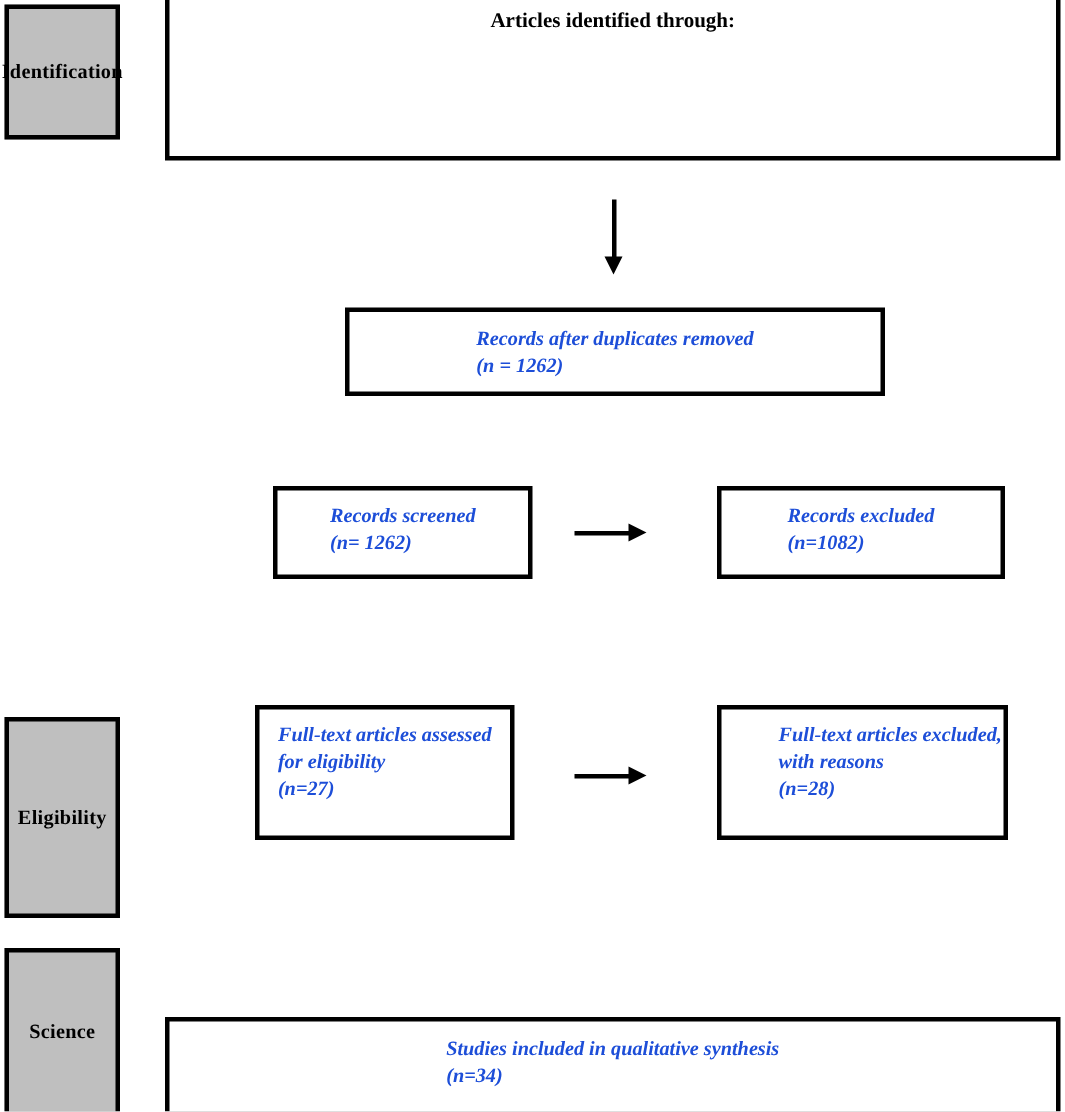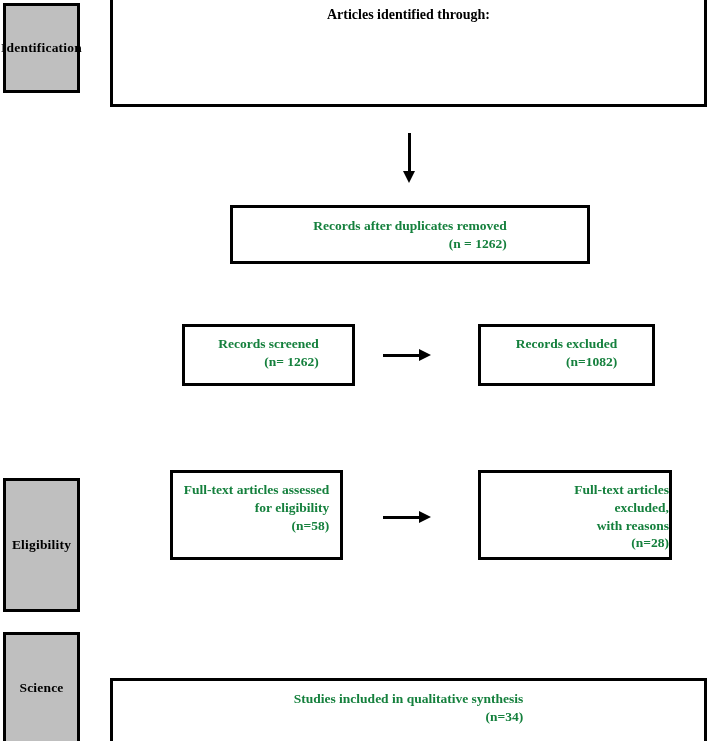--- a/index.html
+++ b/index.html
@@ -38,24 +38,25 @@
     background: #ffffff;
     border: 3px solid #000000;
     box-sizing: border-box;
     display: flex;
     flex-direction: column;
     align-items: center;
   }
   .flow-text {
     font-size: 13.5px;
     font-weight: bold;
-    color: #15803d;
-    text-align: right;
+    color: #1d4ed8;
+    text-align: left;
     line-height: 1.32;
     white-space: pre-line;
+    font-style: italic;
   }
   
   .box-identification {
     padding-top: 7px;
   }
   .ident-heading {
     font-size: 14px;
     font-weight: bold;
   }
   .ident-sources {
@@ -157,29 +158,29 @@
   <div class="flow-box box-screened" style="left:182px; top:324px; width:173px; height:62px;">
     <div class="flow-text">Records screened
 (n= 1262)</div>
   </div>
 
   <div class="arrow-horizontal" style="left:383px; top:354px; width:48px; height:3px;">
     <div class="shaft"></div>
     <div class="head"></div>
   </div>
 
-  <div class="flow-box box-excluded" style="left:478px; top:324px; width:177px; height:62px;">
+  <div class="flow-box box-excluded" style="left:478px; top:324px; width:192px; height:62px;">
     <div class="flow-text">Records excluded
 (n=1082)</div>
   </div>
 
   <div class="flow-box box-fulltext" style="left:170px; top:470px; width:173px; height:90px;">
     <div class="flow-text">Full-text articles assessed
 for eligibility
-(n=58)</div>
+(n=27)</div>
   </div>
 
   <div class="arrow-horizontal" style="left:383px; top:516px; width:48px; height:3px;">
     <div class="shaft"></div>
     <div class="head"></div>
   </div>
 
   <div class="flow-box box-fulltext-excluded" style="left:478px; top:470px; width:194px; height:90px;padding-left:37px;">
     <div class="flow-text">Full-text articles excluded,
 with reasons

